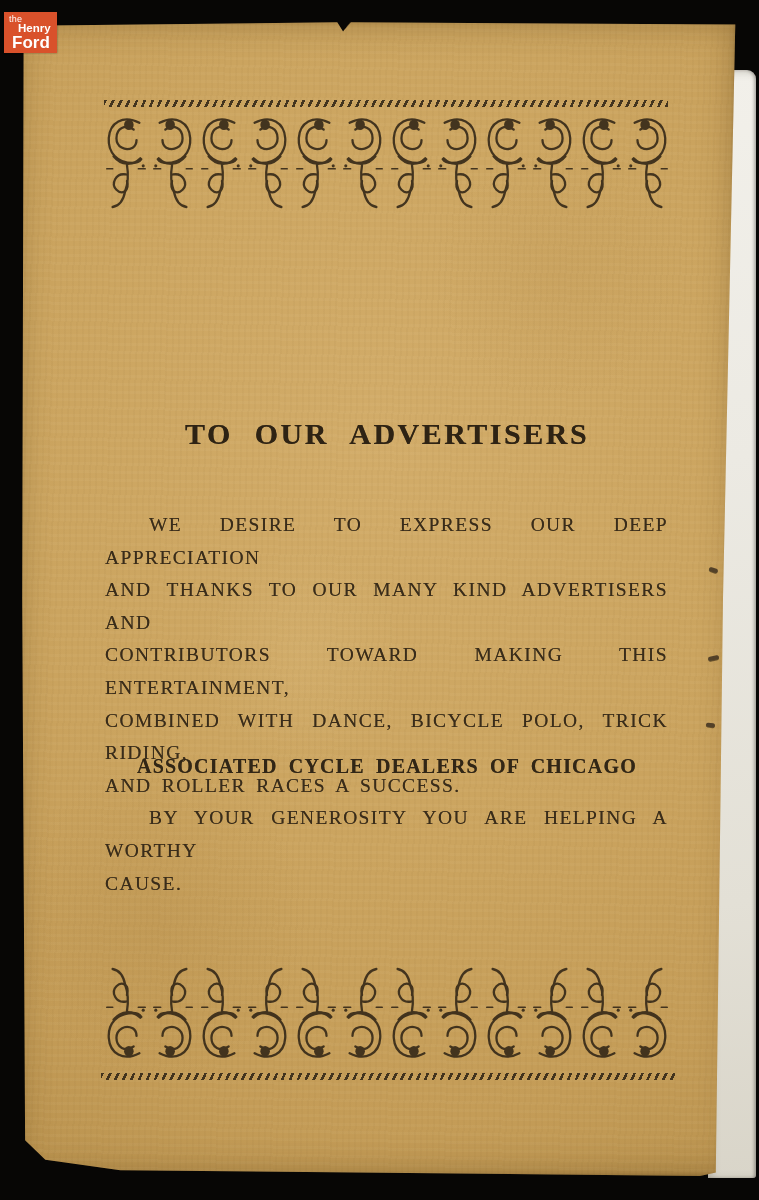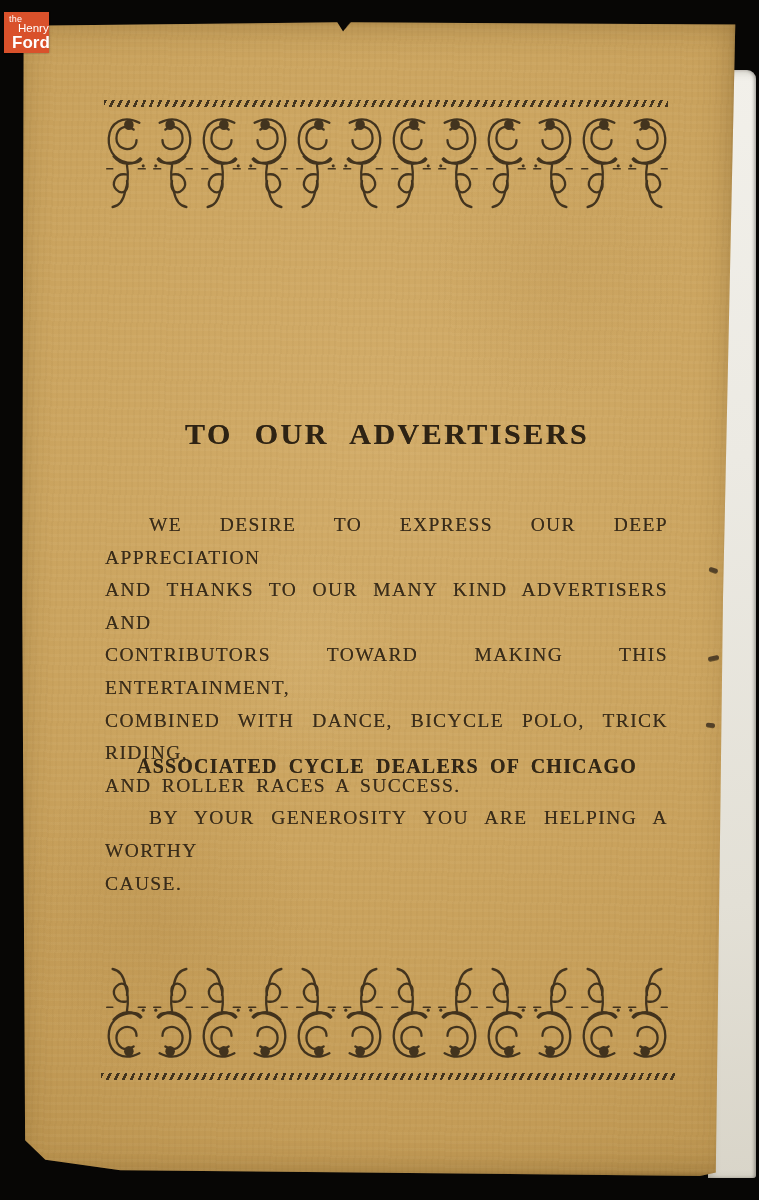--- a/index.html
+++ b/index.html
@@ -95,23 +95,24 @@
   .stitch-1{left:694px;top:548px;transform:rotate(18deg);}
   .stitch-2{left:693px;top:636px;transform:rotate(-12deg);width:11px;}
   .stitch-3{left:691px;top:703px;transform:rotate(8deg);}
 
   
   .brand{
     position:absolute;left:4px;top:12px;width:45px;height:41px;z-index:5;
     background:var(--brand-orange,#d9512b);
     font-family:"Liberation Sans", sans-serif;color:#fff;
     box-shadow:0 0 2px rgba(0,0,0,.4);
+    padding-left:8px;
   }
   .brand .the{position:absolute;left:5px;top:2px;font-size:9px;font-weight:400;letter-spacing:.2px;}
-  .brand .henry{position:absolute;left:14px;top:10px;font-size:11.5px;font-weight:400;}
+  .brand .henry{position:absolute;left:14px;top:10px;font-size:11.5px;font-weight:700;}
   .brand .ford{position:absolute;left:8px;top:21px;font-size:17px;font-weight:700;}
 </style>
 </head>
 <body>
 
 <svg width="0" height="0" style="position:absolute" aria-hidden="true">
   <defs>
     <g id="orn-shape" fill="none" stroke="currentColor" stroke-width="2.4" stroke-linecap="round">
       <path d="M37 10 C 20 1 6 10 5 26 C 4 41 14 52 30 52 C 34 52 37 51 39 48"></path>
       <path d="M31 17 C 22 11 13 16 13 26 C 13 35 22 40 30 36 C 33 34 34 31 34 28"></path>

